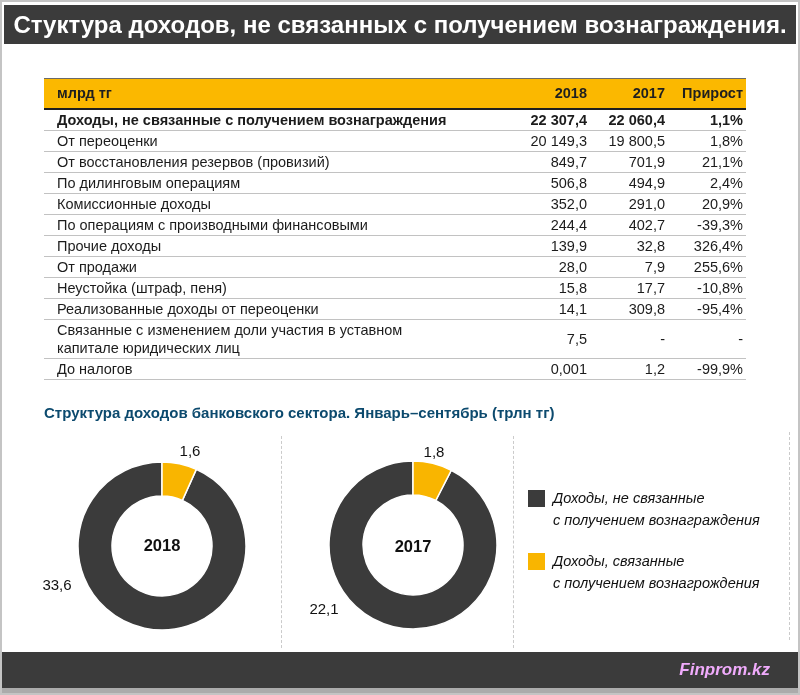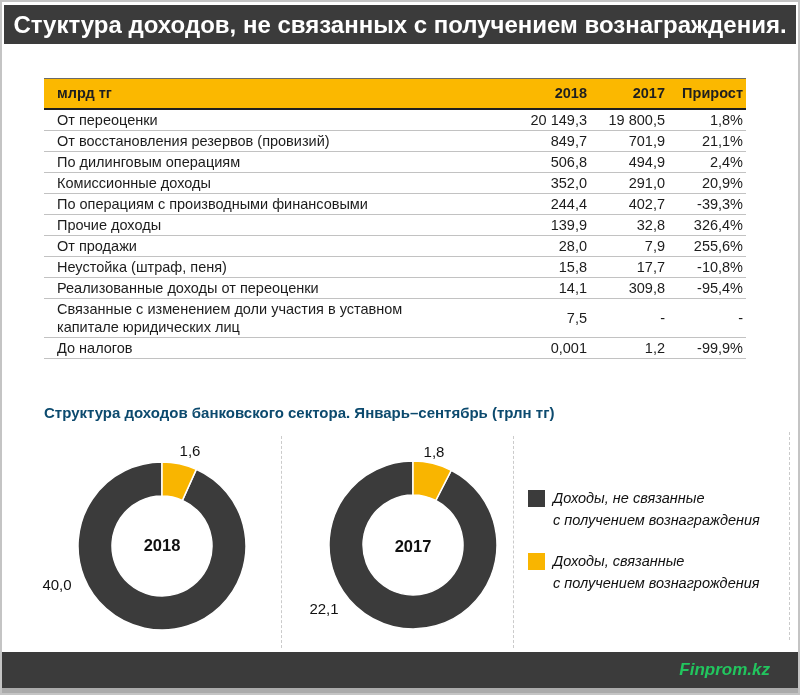--- a/index.html
+++ b/index.html
@@ -41,21 +41,21 @@
   .c-2017{left:363px;top:537px;}
 
   .legend{position:absolute;left:528px;top:487px;font-style:italic;}
   .legend-entry{display:flex;align-items:flex-start;margin-bottom:19px;}
   .swatch{width:17px;height:17px;margin-top:3px;margin-right:8px;flex:0 0 auto;}
   .swatch.dark{background:var(--dark);}
   .swatch.yellow{background:var(--yellow);}
   .legend-text{font-size:14.5px;line-height:22px;color:#111;}
 
   .footer{position:absolute;left:0;right:0;top:652px;height:36px;background:var(--footer_bg);
-          color:#22c55e;text-align:right;line-height:36px;z-index:20;}
+          color:#f0abfc;text-align:right;line-height:36px;z-index:20;}
   .footer span{font-style:italic;font-weight:700;font-size:17px;padding-right:30px;}
 </style>
 </head>
 <body>
 
 <div class="page">
 
   <div class="titlebar">Стуктура доходов, не связанных с получением вознаграждения. Январь–сентябрь</div>
 
   <table class="income-table">
@@ -67,20 +67,26 @@
       </colgroup>
     <thead>
       <tr>
         <th class="lbl">млрд тг</th>
         <th class="num">2018</th>
         <th class="num">2017</th>
         <th class="num">Прирост</th>
       </tr>
     </thead>
     <tbody>
+        <tr class="bold">
+          <td class="lbl">Доходы, не связанные с получением вознаграждения</td>
+          <td class="num">22 307,4</td>
+          <td class="num">22 060,4</td>
+          <td class="num">1,1%</td>
+        </tr>
         <tr>
           <td class="lbl">От переоценки</td>
           <td class="num">20 149,3</td>
           <td class="num">19 800,5</td>
           <td class="num">1,8%</td>
         </tr>
         <tr>
           <td class="lbl">От восстановления резервов (провизий)</td>
           <td class="num">849,7</td>
           <td class="num">701,9</td>
@@ -152,21 +158,21 @@
   <svg id="donut2018" class="donut d1" width="180" height="180" viewBox="0 0 180 180">
       <path d="M124.30,13.32 A84,84 0 1 1 90.00,6.00 L90.00,40.00 A50,50 0 1 0 110.42,44.36 Z" fill="#3B3B3B" stroke="#ffffff" stroke-width="1.5"></path>
       <path d="M90.00,6.00 A84,84 0 0 1 124.30,13.32 L110.42,44.36 A50,50 0 0 0 90.00,40.00 Z" fill="#F9B500" stroke="#ffffff" stroke-width="1.5"></path>
     </svg>
   <svg id="donut2017" class="donut d2" width="180" height="180" viewBox="0 0 180 180">
       <path d="M128.28,15.23 A84,84 0 1 1 90.00,6.00 L90.00,40.00 A50,50 0 1 0 112.79,45.49 Z" fill="#3B3B3B" stroke="#ffffff" stroke-width="1.5"></path>
       <path d="M90.00,6.00 A84,84 0 0 1 128.28,15.23 L112.79,45.49 A50,50 0 0 0 90.00,40.00 Z" fill="#F9B500" stroke="#ffffff" stroke-width="1.5"></path>
     </svg>
 
   <div class="dlabel l-16">1,6</div>
-  <div class="dlabel l-223">40,0</div>
+  <div class="dlabel l-223">33,6</div>
   <div class="dcenter c-2018">2018</div>
 
   <div class="dlabel l-18">1,8</div>
   <div class="dlabel l-221">22,1</div>
   <div class="dcenter c-2017">2017</div>
 
   <div class="legend">
     <div class="legend-entry">
       <span class="swatch dark"></span>
       <div class="legend-text">

